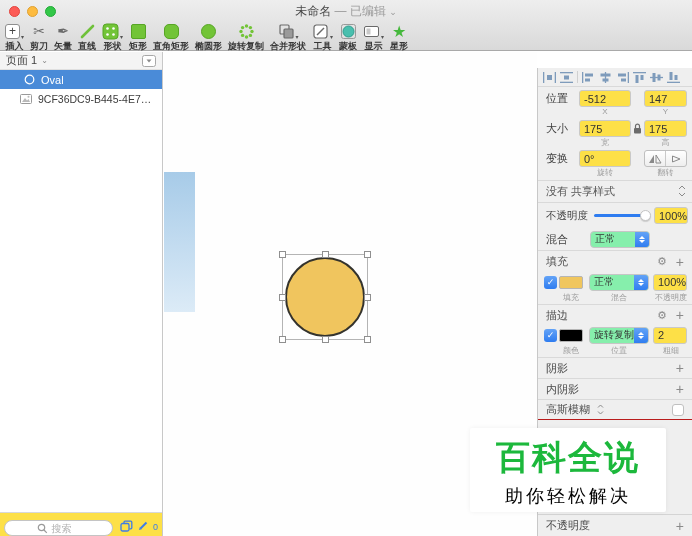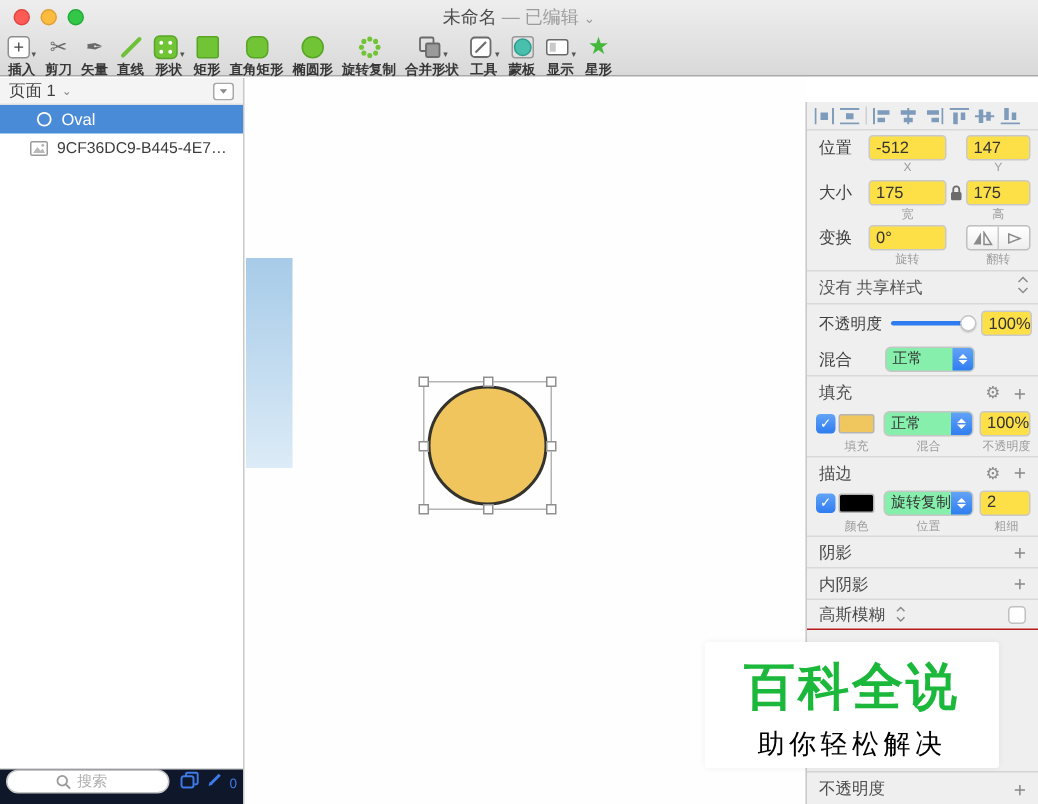--- a/index.html
+++ b/index.html
@@ -40,22 +40,22 @@
   .ph-caret { color:#8a8a8a; font-size:8px; margin-left:4px; }
   .ph-spacer { flex:1; }
   .page-list-icon { margin-right:6px; display:flex; }
   .layers { flex:1; }
   .layer-row { height:19px; display:flex; align-items:center; font-size:11px; color:#3c3c3c; }
   .layer-row.selected { background:#4a8bd8; color:#fff; }
   .layer-row .l-ic { margin:0 6px 0 24px; display:flex; align-items:center; }
   .layer-row.artboard .l-ic { margin-left:20px; }
   .layer-row.artboard { font-size:10.5px; }
   .layer-name { white-space:nowrap; overflow:hidden; text-overflow:ellipsis; max-width:120px; }
-  .sidebar-bottom { height:24px; background:#0f172a; border-top:1px solid #d8d8d8;
-                    display:flex; align-items:flex-start; padding:0 4px; }
+  .sidebar-bottom { height:24px; background:#fde047; border-top:1px solid #d8d8d8;
+                    display:flex; align-items:flex-end; padding:0 4px; }
   .search-field { width:122px; height:16px; background:#fff; border:1px solid #c4c4c4; border-radius:9px;
                   display:flex; align-items:center; justify-content:center; gap:3px; }
   .search-field input { border:none; outline:none; width:28px; font-size:10px; color:#555; background:transparent; }
   .search-field input::placeholder { color:#b0b0b0; }
   .sb-icons { display:flex; align-items:center; margin-left:7px; gap:4px; }
   .edit-count { font-size:9px; color:#3e7be8; }
 
   
   .canvas { position:absolute; left:164px; top:52px; bottom:0; width:373px; background:#fefefe; }
   .blue-rect { position:absolute; left:0; top:120px; width:31px; height:140px;

